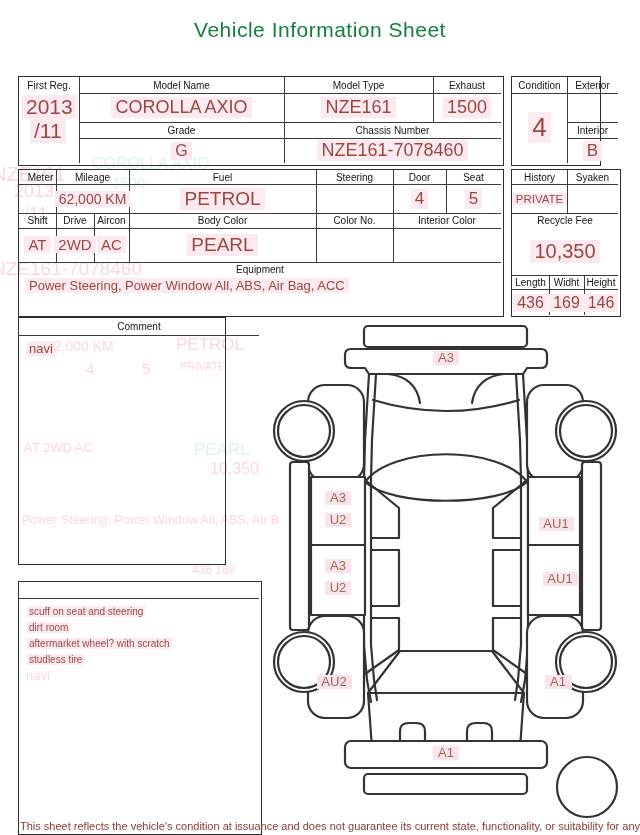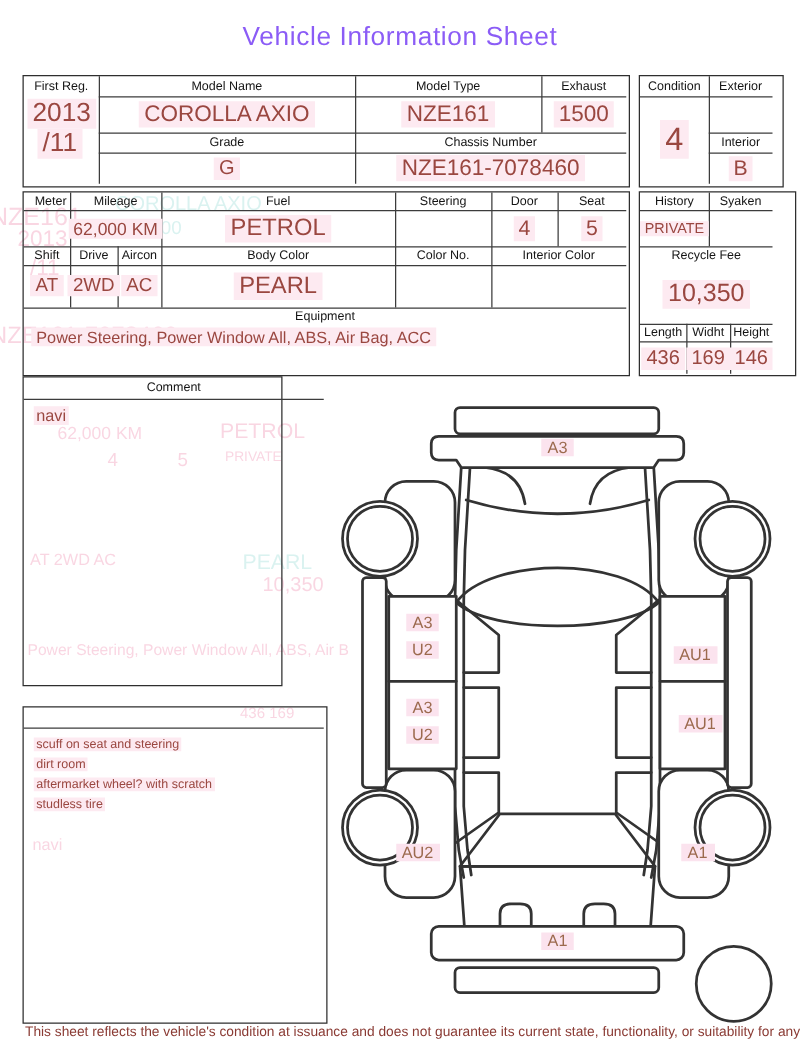--- a/index.html
+++ b/index.html
@@ -1,20 +1,20 @@
 <!DOCTYPE html>
 <html><head>
 <meta charset="utf-8">
 <style>
   html,body{margin:0;padding:0;background:#fff;}
   .sheet{position:relative;width:640px;height:835px;background:#fff;overflow:hidden;
          font-family:"Liberation Sans",sans-serif;color:#141414;}
   .title{position:absolute;top:18px;left:0;width:100%;text-align:center;
-         font-size:21px;letter-spacing:.5px;color:#8b5cf6;}
-  .box{position:absolute;border:1.6px solid #2e2e2e;box-sizing:border-box;}
+         font-size:21px;letter-spacing:.5px;color:#15803d;}
+  .box{position:absolute;border:1.6px solid #2e2e2e;box-sizing:border-box;margin-top:16px;}
   .ln{position:absolute;background:#3c3c3c;}
   .hdr{position:absolute;font-size:10px;color:#141414;text-align:center;white-space:nowrap;}
   .val{position:absolute;display:flex;align-items:center;justify-content:center;
        color:#9a4740;white-space:nowrap;}
   .val>span{background:#fdeaf1;padding:0 4px;}
   .val.topleft{align-items:flex-start;justify-content:flex-start;}
   .wm{position:absolute;color:#f6bcd0;opacity:.6;white-space:nowrap;pointer-events:none;}
   .wm.cyan{color:#c2eae7;}
   .note-line{font-size:10px;line-height:16px;color:#9a4740;white-space:nowrap;}
   .note-line span{background:#fdeaf1;padding:0 2px;}
@@ -83,21 +83,21 @@
     <div class="val" style="left:60px;top:62px;width:205px;height:23px;font-size:16px">
         <span>G</span>
       </div>
 
     <div class="hdr" style="left:265px;top:48px;width:217px">Chassis Number</div>
     <div class="val" style="left:265px;top:62px;width:217px;height:23px;font-size:18px">
         <span>NZE161-7078460</span>
       </div>
   </div>
 
-  <div class="box" style="left:511px;top:60px;width:116px;height:90px">
+  <div class="box" style="left:511px;top:60px;width:90px;height:90px">
     <div class="ln" style="left:55px;top:0;width:1px;height:86px"></div>
     <div class="ln" style="left:0;top:16px;width:106px;height:1px"></div>
     <div class="ln" style="left:55px;top:45px;width:51px;height:1px"></div>
     <div class="ln" style="left:55px;top:61px;width:51px;height:1px"></div>
 
     <div class="hdr" style="left:0;top:3px;width:55px">Condition</div>
     <div class="val" style="left:0;top:17px;width:55px;height:66px;font-size:26px">
         <span>4</span>
       </div>
 
@@ -164,21 +164,21 @@
     <div class="val" style="left:110px;top:59px;width:187px;height:31px;font-size:19px">
         <span>PEARL</span>
       </div>
 
     <div class="hdr" style="left:0;top:94px;width:482px">Equipment</div>
     <div class="val topleft" style="left:6px;top:108px;width:472px;height:36px;font-size:13px">
         <span>Power Steering, Power Window  All, ABS, Air Bag, ACC</span>
       </div>
   </div>
 
-  <div class="box" style="left:511px;top:153px;width:126px;height:148px">
+  <div class="box" style="left:511px;top:153px;width:110px;height:148px">
     <div class="ln" style="left:0;top:14px;width:106px;height:1px"></div>
     <div class="ln" style="left:0;top:43px;width:106px;height:1px"></div>
     <div class="ln" style="left:0;top:105px;width:106px;height:1px"></div>
     <div class="ln" style="left:0;top:119px;width:106px;height:1px"></div>
     <div class="ln" style="left:55px;top:0;width:1px;height:43px"></div>
     <div class="ln" style="left:37px;top:105px;width:1px;height:40px"></div>
     <div class="ln" style="left:72px;top:105px;width:1px;height:40px"></div>
 
     <div class="hdr" style="left:0;top:2px;width:55px">History</div>
     <div class="hdr" style="left:55px;top:2px;width:51px">Syaken</div>

